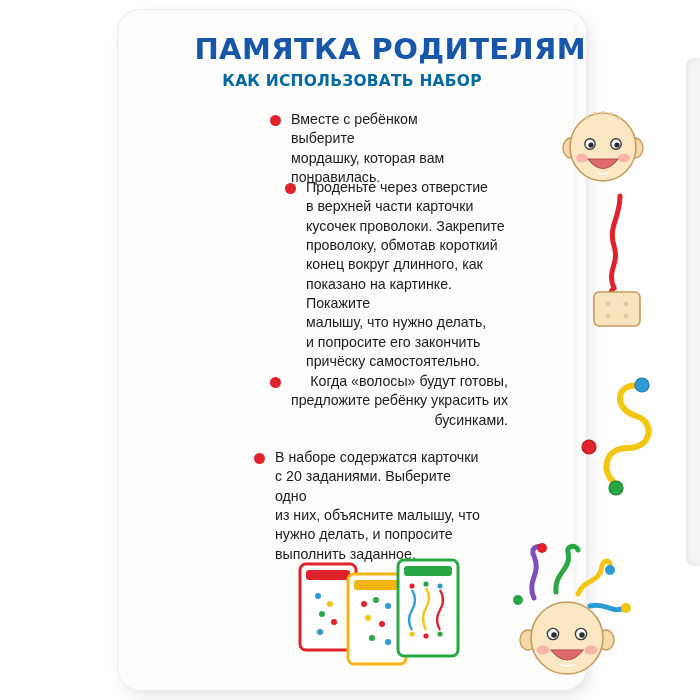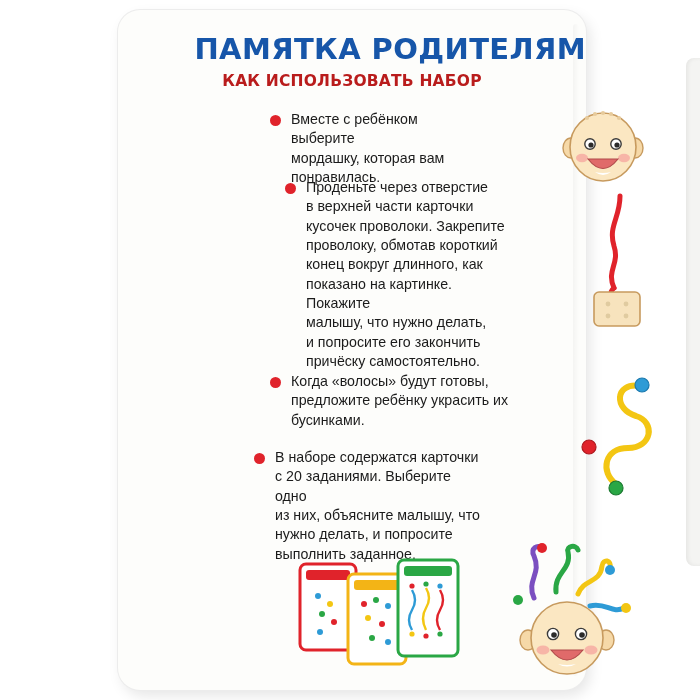--- a/index.html
+++ b/index.html
@@ -71,21 +71,21 @@
   #subtitle {
     position: absolute;
     left: 0;
     right: 0;
     top: 62px;
     text-align: center;
     font-family: "DejaVu Sans", sans-serif;
     font-weight: bold;
     font-size: 15.5px;
     letter-spacing: 0.2px;
-    color: #b91c1c;
+    color: #0369a1;
     text-transform: uppercase;
   }
 
   .bullet-item {
     position: absolute;
     display: flex;
     align-items: flex-start;
   }
   .dot {
     flex: 0 0 auto;
@@ -99,21 +99,21 @@
   .btext {
     font-family: Liberation Sans, sans-serif;
     font-size: 14.2px;
     line-height: 1.36;
     color: #1b1b1b;
     white-space: pre-line;
   }
 
   #item1 { left: 152px; top: 100px; width: 200px; }
   #item2 { left: 167px; top: 168px; width: 230px; }
-  #item3 { left: 152px; top: 362px; width: 240px; }
+  #item3 { left: 152px; top: 362px; width: 240px; text-align: right; }
   #item4 { left: 136px; top: 438px; width: 230px; }
 
   
   .illus { position: absolute; }
 
   
   #face1 { left: 444px; top: 92px; width: 82px; height: 88px; }
   
   #wire1 { left: 462px; top: 182px; width: 86px; height: 140px; }
   

